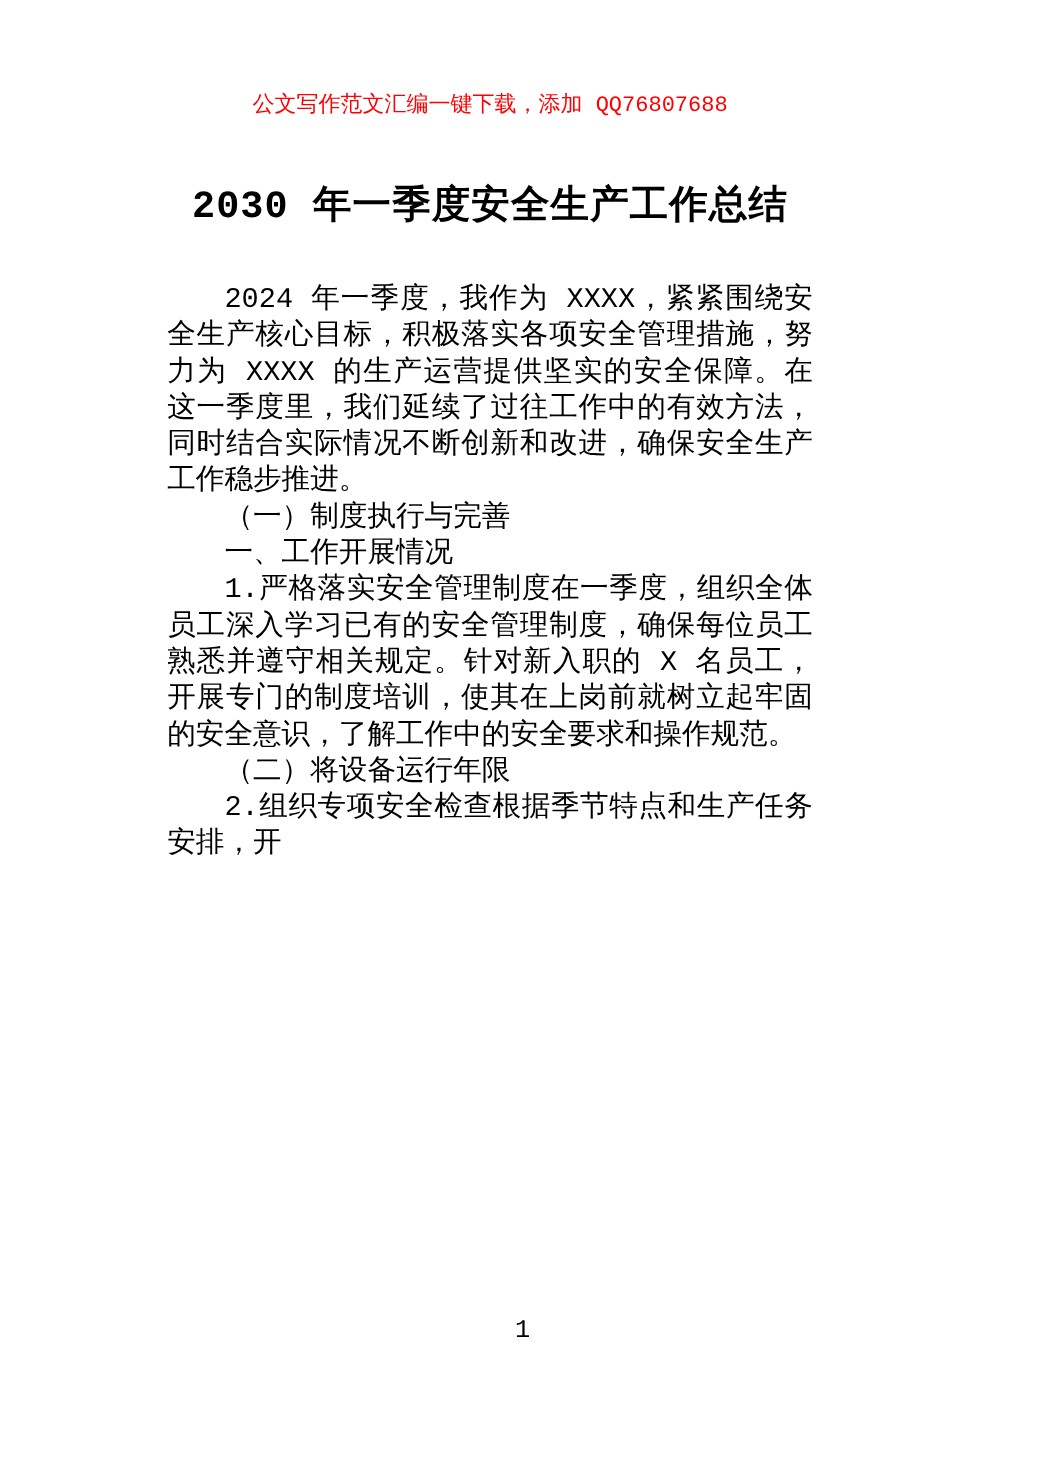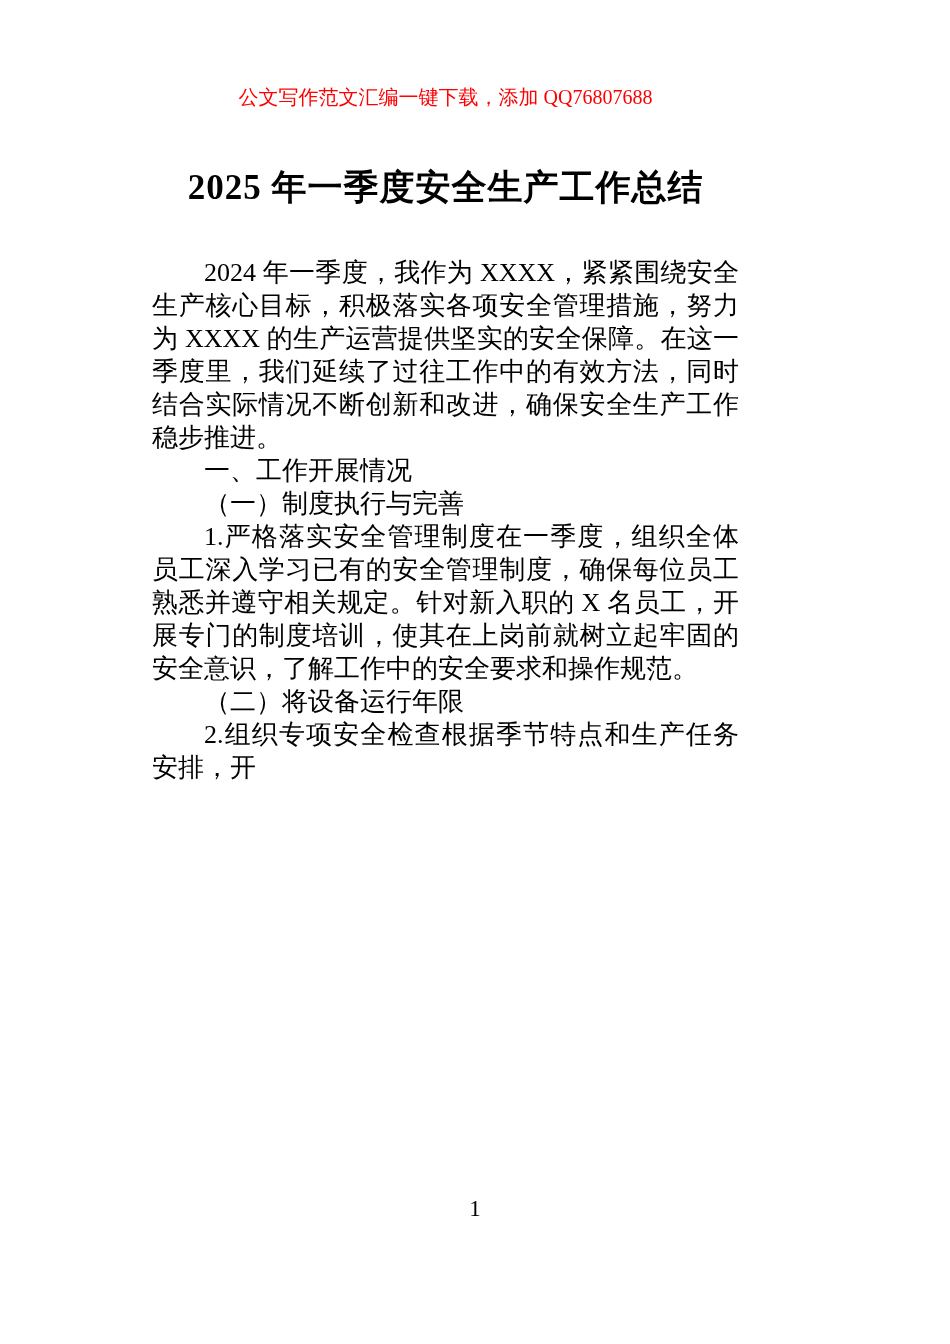--- a/index.html
+++ b/index.html
@@ -8,21 +8,21 @@
     background: #ffffff;
   }
   .page {
     position: relative;
     width: 808px;
     height: 1344px;
     margin: 0 auto;
     background: #ffffff;
     box-sizing: border-box;
     padding: 62px 140px 0 81px;
-    font-family: Liberation Serif, serif;
+    font-family: Liberation Mono, monospace;
     color: #000000;
     overflow: hidden;
   }
   .watermark {
     text-align: center;
     color: #fe0000;
     font-size: 20px;
     line-height: 26px;
     margin: 22px 0 0 0;
     font-weight: 400;
@@ -54,26 +54,26 @@
     font-size: 23px;
   }
 </style>
 </head>
 <body>
 
 <div class="page">
 
   <div class="watermark">公文写作范文汇编一键下载，添加 QQ76807688</div>
 
-  <h1 class="doc-title">2025 年一季度安全生产工作总结</h1>
+  <h1 class="doc-title">2030 年一季度安全生产工作总结</h1>
 
   <div class="doc-body">
     <p class="para">2024 年一季度，我作为 XXXX，紧紧围绕安全生产核心目标，积极落实各项安全管理措施，努力为 XXXX 的生产运营提供坚实的安全保障。在这一季度里，我们延续了过往工作中的有效方法，同时结合实际情况不断创新和改进，确保安全生产工作稳步推进。</p>
+    <p class="para">（一）制度执行与完善</p>
     <p class="para">一、工作开展情况</p>
-    <p class="para">（一）制度执行与完善</p>
     <p class="para">1.严格落实安全管理制度在一季度，组织全体员工深入学习已有的安全管理制度，确保每位员工熟悉并遵守相关规定。针对新入职的 X 名员工，开展专门的制度培训，使其在上岗前就树立起牢固的安全意识，了解工作中的安全要求和操作规范。</p>
     <p class="para">（二）将设备运行年限</p>
     <p class="para">2.组织专项安全检查根据季节特点和生产任务安排，开</p>
   </div>
 
   <div class="page-number">1</div>
 
 </div>
 
 </body></html>

